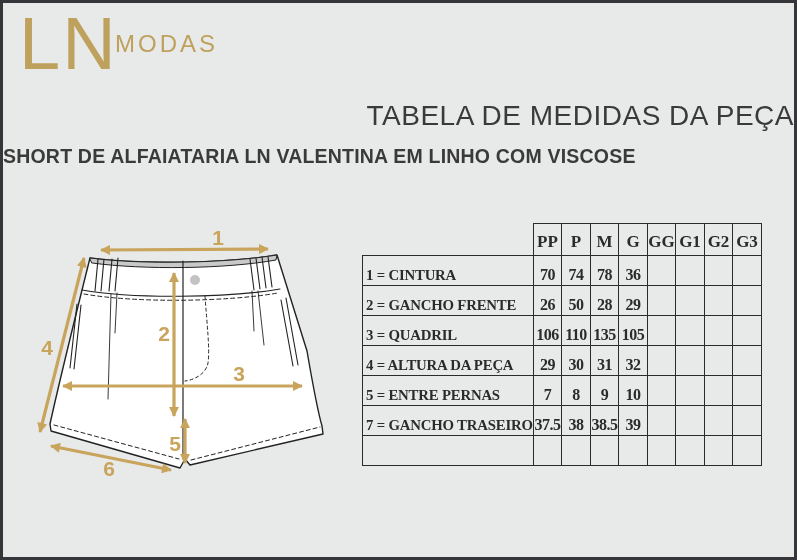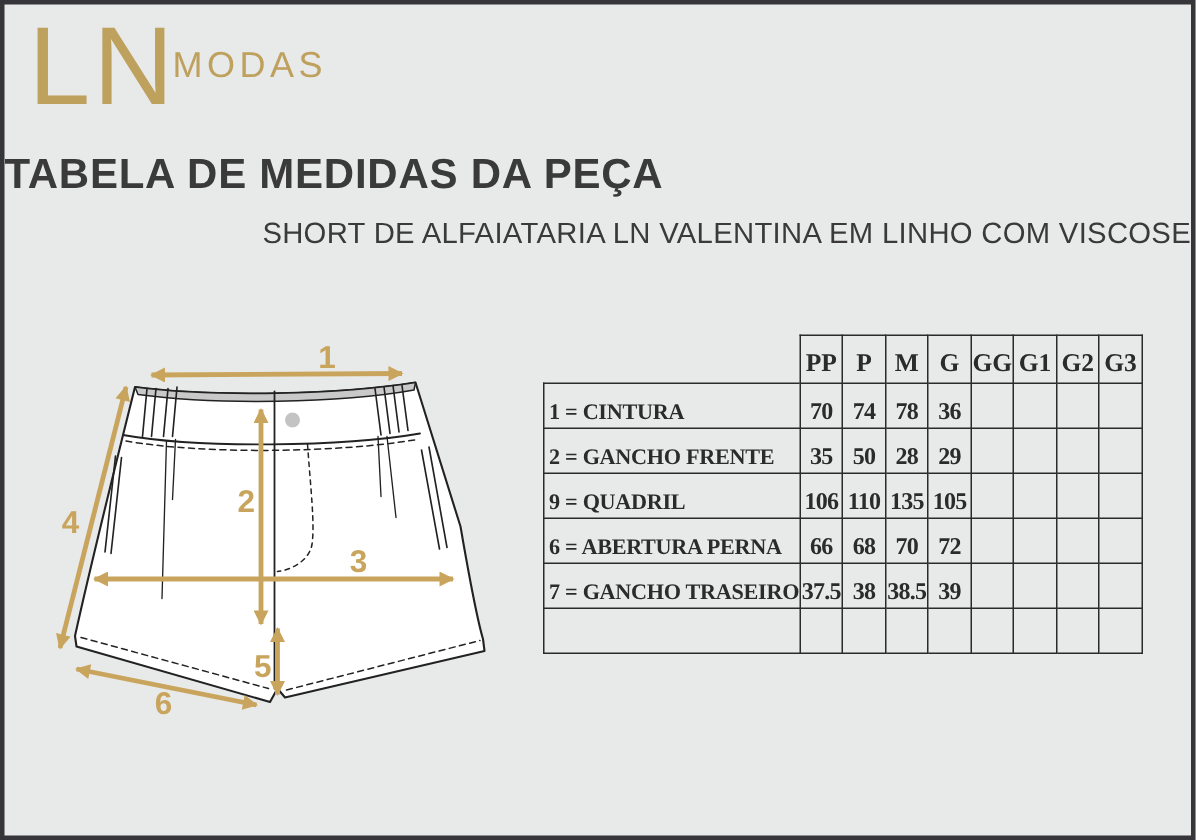--- a/index.html
+++ b/index.html
@@ -13,26 +13,26 @@
   .logo-ln{
     position:absolute; left:16px; top:4px; font-size:74px; line-height:1;
     letter-spacing:2px; color:#bfa15e; font-weight:400;
   }
   .logo-word{
     position:absolute; left:112px; top:29px; font-size:24px; line-height:1;
     letter-spacing:3px; color:#bfa15e; font-weight:400;
   }
   
   .title{
-    position:absolute; top:97px; left:0; width:100%; text-align:left;
-    font-size:28px; font-weight:bold; letter-spacing:0.5px; color:#3a3a3a;
+    position:absolute; top:97px; left:0; width:100%; text-align:right;
+    font-size:28px; font-weight:normal; letter-spacing:0.5px; color:#3a3a3a;
   }
   .subtitle{
-    position:absolute; top:142px; left:0; width:100%; text-align:right;
-    font-size:19.5px; font-weight:400; letter-spacing:0.2px; color:#3a3a3a;
+    position:absolute; top:142px; left:0; width:100%; text-align:left;
+    font-size:19.5px; font-weight:700; letter-spacing:0.2px; color:#3a3a3a;
   }
   
   .sketch{position:absolute; left:20px; top:210px; width:330px; height:290px;}
   
   .size-table{
     position:absolute; left:359px; top:220px; border-collapse:collapse;
     table-layout:fixed; font-family:"Liberation Serif", serif; color:#2b2b2b;
   }
   .size-table td, .size-table th{
     border:1.5px solid #2b2b2b; padding:0; overflow:visible;
@@ -136,46 +136,57 @@
       <td class="m-val">74</td>
       <td class="m-val">78</td>
       <td class="m-val">36</td>
       <td class="m-val"></td>
       <td class="m-val"></td>
       <td class="m-val"></td>
       <td class="m-val"></td>
     </tr>
     <tr class="data-row">
       <td class="m-label">2 = GANCHO FRENTE</td>
-      <td class="m-val">35</td>
+      <td class="m-val">26</td>
       <td class="m-val">50</td>
       <td class="m-val">28</td>
       <td class="m-val">29</td>
       <td class="m-val"></td>
       <td class="m-val"></td>
       <td class="m-val"></td>
       <td class="m-val"></td>
     </tr>
     <tr class="data-row">
-      <td class="m-label">9 = QUADRIL</td>
+      <td class="m-label">3 = QUADRIL</td>
       <td class="m-val">106</td>
       <td class="m-val">110</td>
       <td class="m-val">135</td>
       <td class="m-val">105</td>
       <td class="m-val"></td>
       <td class="m-val"></td>
       <td class="m-val"></td>
       <td class="m-val"></td>
     </tr>
     <tr class="data-row">
-      <td class="m-label">6 = ABERTURA PERNA</td>
-      <td class="m-val">66</td>
-      <td class="m-val">68</td>
-      <td class="m-val">70</td>
-      <td class="m-val">72</td>
+      <td class="m-label">4 = ALTURA DA PEÇA</td>
+      <td class="m-val">29</td>
+      <td class="m-val">30</td>
+      <td class="m-val">31</td>
+      <td class="m-val">32</td>
+      <td class="m-val"></td>
+      <td class="m-val"></td>
+      <td class="m-val"></td>
+      <td class="m-val"></td>
+    </tr>
+    <tr class="data-row">
+      <td class="m-label">5 = ENTRE PERNAS</td>
+      <td class="m-val">7</td>
+      <td class="m-val">8</td>
+      <td class="m-val">9</td>
+      <td class="m-val">10</td>
       <td class="m-val"></td>
       <td class="m-val"></td>
       <td class="m-val"></td>
       <td class="m-val"></td>
     </tr>
     <tr class="data-row">
       <td class="m-label">7 = GANCHO TRASEIRO</td>
       <td class="m-val">37.5</td>
       <td class="m-val">38</td>
       <td class="m-val">38.5</td>

